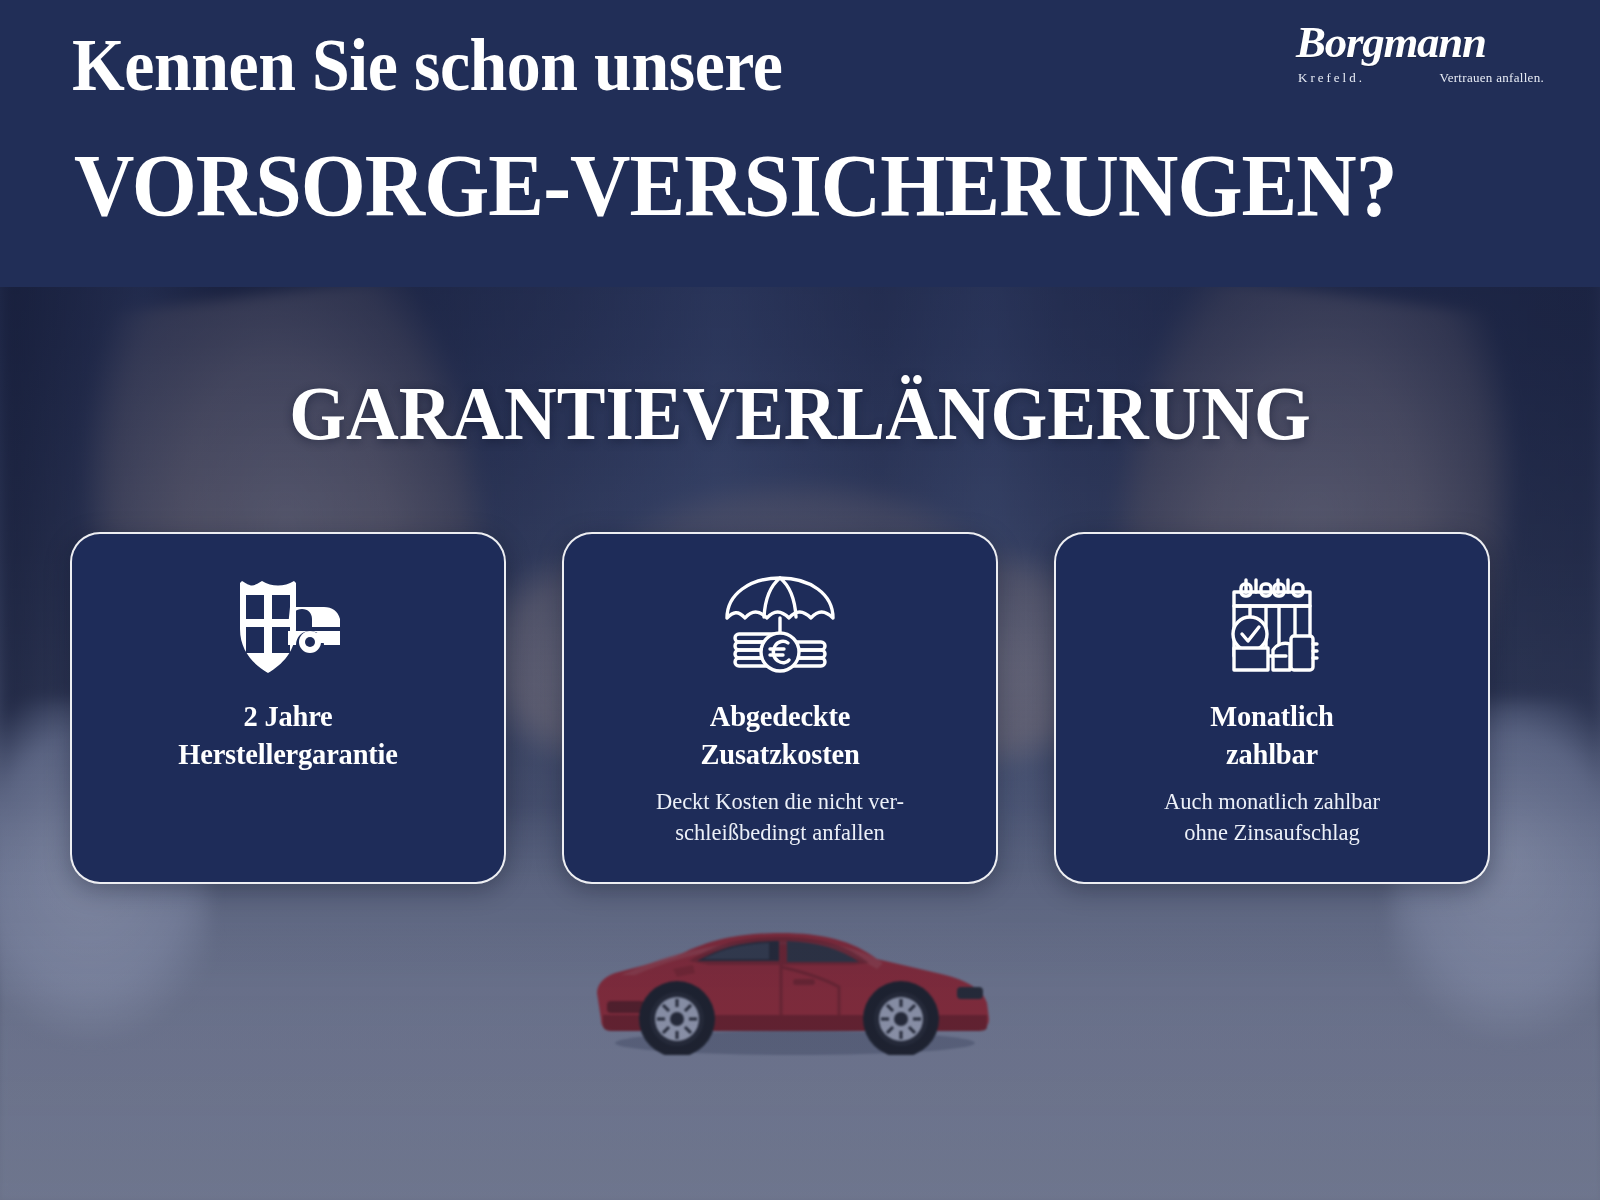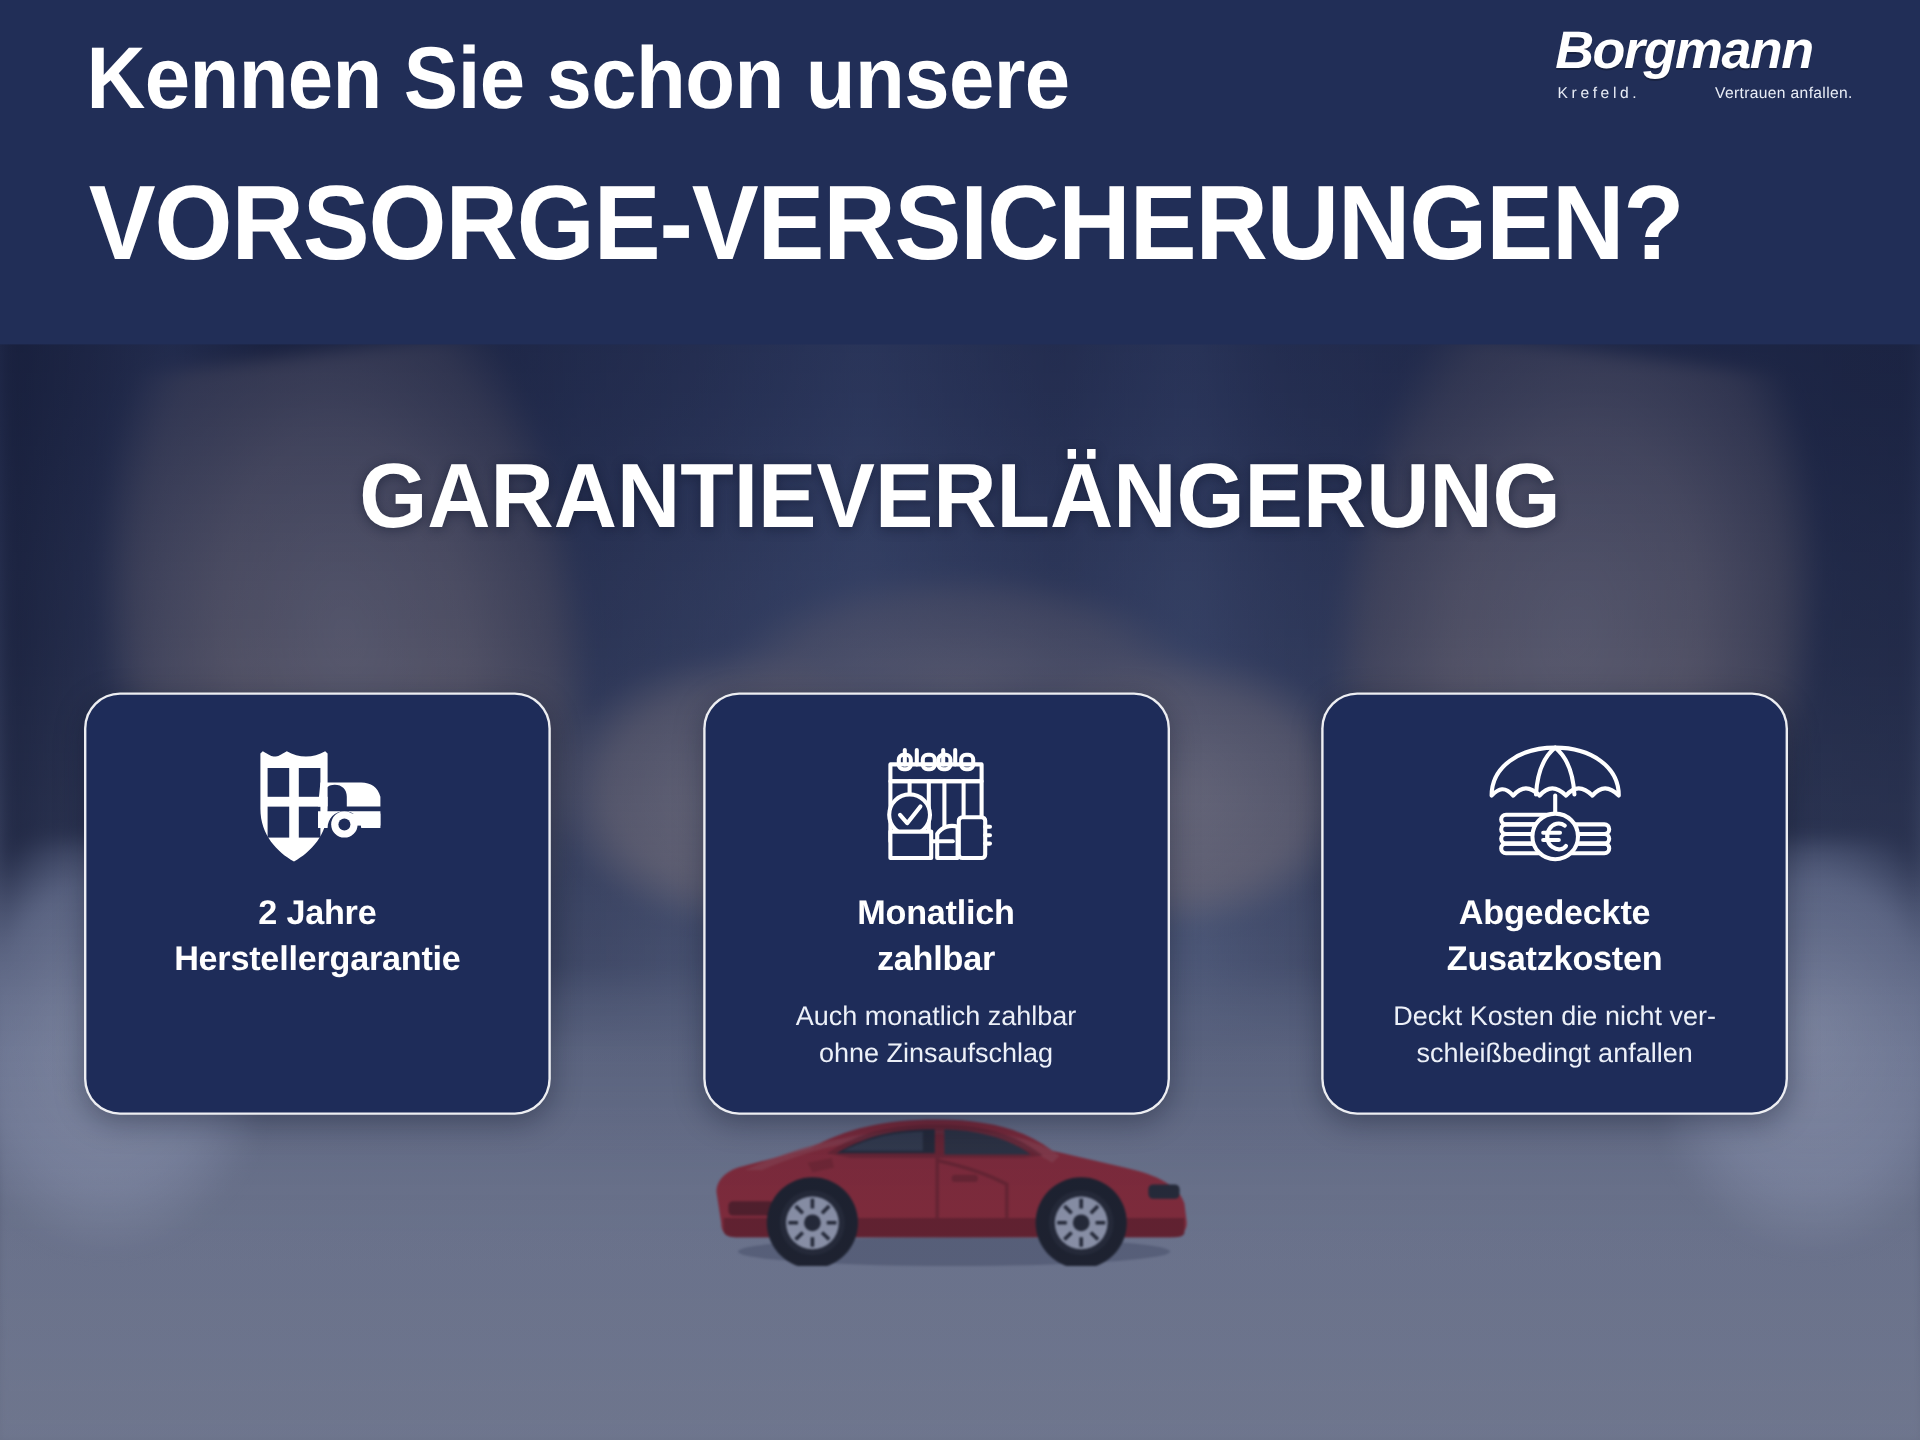--- a/index.html
+++ b/index.html
@@ -8,21 +8,21 @@
     padding: 0;
     background: #0d1730;
   }
   * { box-sizing: border-box; }
 
   .banner {
     position: relative;
     width: 1600px;
     height: 1200px;
     overflow: hidden;
-    font-family: Liberation Sans, sans-serif;
+    font-family: Liberation Serif, serif;
     background: #b91c1c;
   }
 
   
   .photo {
     position: absolute;
     inset: 0;
     overflow: hidden;
   }
   
@@ -270,31 +270,30 @@
     position: absolute;
     left: 70px;
     top: 532px;
     width: 1420px;
     height: 352px;
     display: flex;
     justify-content: space-between;
     z-index: 8;
   }
   .card {
-    width: 389px;
+    width: 436px;
     height: 352px;
     background: #1e2c59;
     border: 2px solid rgba(255,255,255,0.92);
     border-radius: 30px;
     display: flex;
     flex-direction: column;
     align-items: center;
     padding-top: 34px;
     box-shadow: 0 6px 24px rgba(8,14,34,0.35);
-    margin-top: 45px;
   }
   .card-icon {
     width: 120px;
     height: 120px;
     display: flex;
     align-items: center;
     justify-content: center;
     margin-bottom: 10px;
   }
   .card-icon svg { display: block; }
@@ -436,58 +435,20 @@
         </svg>
       </div>
       <div class="card-title">
         <span>2 Jahre</span><br>
         <span>Herstellergarantie</span>
       </div>
     </div>
 
     <div class="card">
       <div class="card-icon">
-        <svg width="112" height="112" viewBox="0 0 112 112" xmlns="http://www.w3.org/2000/svg" fill="none" stroke="#ffffff" stroke-width="3.4" stroke-linecap="round" stroke-linejoin="round">
-
-          <path d="M30,8 L30,20 M40,8 L40,20 M62,8 L62,20 M72,8 L72,20"></path>
-          <rect x="25" y="12" width="10" height="12" rx="4"></rect>
-          <rect x="45" y="12" width="10" height="12" rx="4"></rect>
-          <rect x="58" y="12" width="10" height="12" rx="4"></rect>
-          <rect x="77" y="12" width="10" height="12" rx="4"></rect>
-
-          <rect x="18" y="20" width="76" height="14"></rect>
-
-          <rect x="18" y="34" width="76" height="50"></rect>
-
-          <path d="M34,34 L34,84 M50,34 L50,84 M63,34 L63,84 M79,34 L79,84"></path>
-
-          <circle cx="34" cy="62" r="17" fill="#1e2c59"></circle>
-          <path d="M26,62 L32,69 L43,55"></path>
-
-          <rect x="18" y="76" width="34" height="22" fill="#1e2c59"></rect>
-
-          <path d="M57,78 C61,72 68,70 74,72 L74,98 L57,98 Z" fill="#1e2c59"></path>
-          <path d="M59,84 L70,84"></path>
-
-          <rect x="75" y="64" width="22" height="34" rx="3" fill="#1e2c59"></rect>
-          <path d="M97,72 L101,72 M97,79 L101,79 M97,86 L101,86"></path>
-        </svg>
-      </div>
-      <div class="card-title">
-        <span>Monatlich</span><br>
-        <span>zahlbar</span>
-      </div>
-      <div class="card-desc">
-        <span>Auch monatlich zahlbar</span><br>
-        <span>ohne Zinsaufschlag</span>
-      </div>
-    </div>
-
-    <div class="card">
-      <div class="card-icon">
         <svg width="118" height="112" viewBox="0 0 118 112" xmlns="http://www.w3.org/2000/svg" fill="none" stroke="#ffffff" stroke-width="3.4" stroke-linecap="round" stroke-linejoin="round">
 
           <path d="M6,46 C6,22 29,6 59,6 C89,6 112,22 112,46
                    C104,38 97,38 90,46 C82,38 75,38 68,46
                    C60,38 53,38 46,46 C38,38 31,38 24,46
                    C17,38 12,40 6,46 Z"></path>
 
           <path d="M59,6 C49,14 44,28 43,45 M59,6 C69,14 74,28 75,45"></path>
 
           <path d="M59,46 L59,78"></path>
@@ -513,14 +474,52 @@
       <div class="card-title">
         <span>Abgedeckte</span><br>
         <span>Zusatzkosten</span>
       </div>
       <div class="card-desc">
         <span>Deckt Kosten die nicht ver-</span><br>
         <span>schleißbedingt anfallen</span>
       </div>
     </div>
 
+    <div class="card">
+      <div class="card-icon">
+        <svg width="112" height="112" viewBox="0 0 112 112" xmlns="http://www.w3.org/2000/svg" fill="none" stroke="#ffffff" stroke-width="3.4" stroke-linecap="round" stroke-linejoin="round">
+
+          <path d="M30,8 L30,20 M40,8 L40,20 M62,8 L62,20 M72,8 L72,20"></path>
+          <rect x="25" y="12" width="10" height="12" rx="4"></rect>
+          <rect x="45" y="12" width="10" height="12" rx="4"></rect>
+          <rect x="58" y="12" width="10" height="12" rx="4"></rect>
+          <rect x="77" y="12" width="10" height="12" rx="4"></rect>
+
+          <rect x="18" y="20" width="76" height="14"></rect>
+
+          <rect x="18" y="34" width="76" height="50"></rect>
+
+          <path d="M34,34 L34,84 M50,34 L50,84 M63,34 L63,84 M79,34 L79,84"></path>
+
+          <circle cx="34" cy="62" r="17" fill="#1e2c59"></circle>
+          <path d="M26,62 L32,69 L43,55"></path>
+
+          <rect x="18" y="76" width="34" height="22" fill="#1e2c59"></rect>
+
+          <path d="M57,78 C61,72 68,70 74,72 L74,98 L57,98 Z" fill="#1e2c59"></path>
+          <path d="M59,84 L70,84"></path>
+
+          <rect x="75" y="64" width="22" height="34" rx="3" fill="#1e2c59"></rect>
+          <path d="M97,72 L101,72 M97,79 L101,79 M97,86 L101,86"></path>
+        </svg>
+      </div>
+      <div class="card-title">
+        <span>Monatlich</span><br>
+        <span>zahlbar</span>
+      </div>
+      <div class="card-desc">
+        <span>Auch monatlich zahlbar</span><br>
+        <span>ohne Zinsaufschlag</span>
+      </div>
+    </div>
+
   </div>
 </div>
 
 </body></html>

